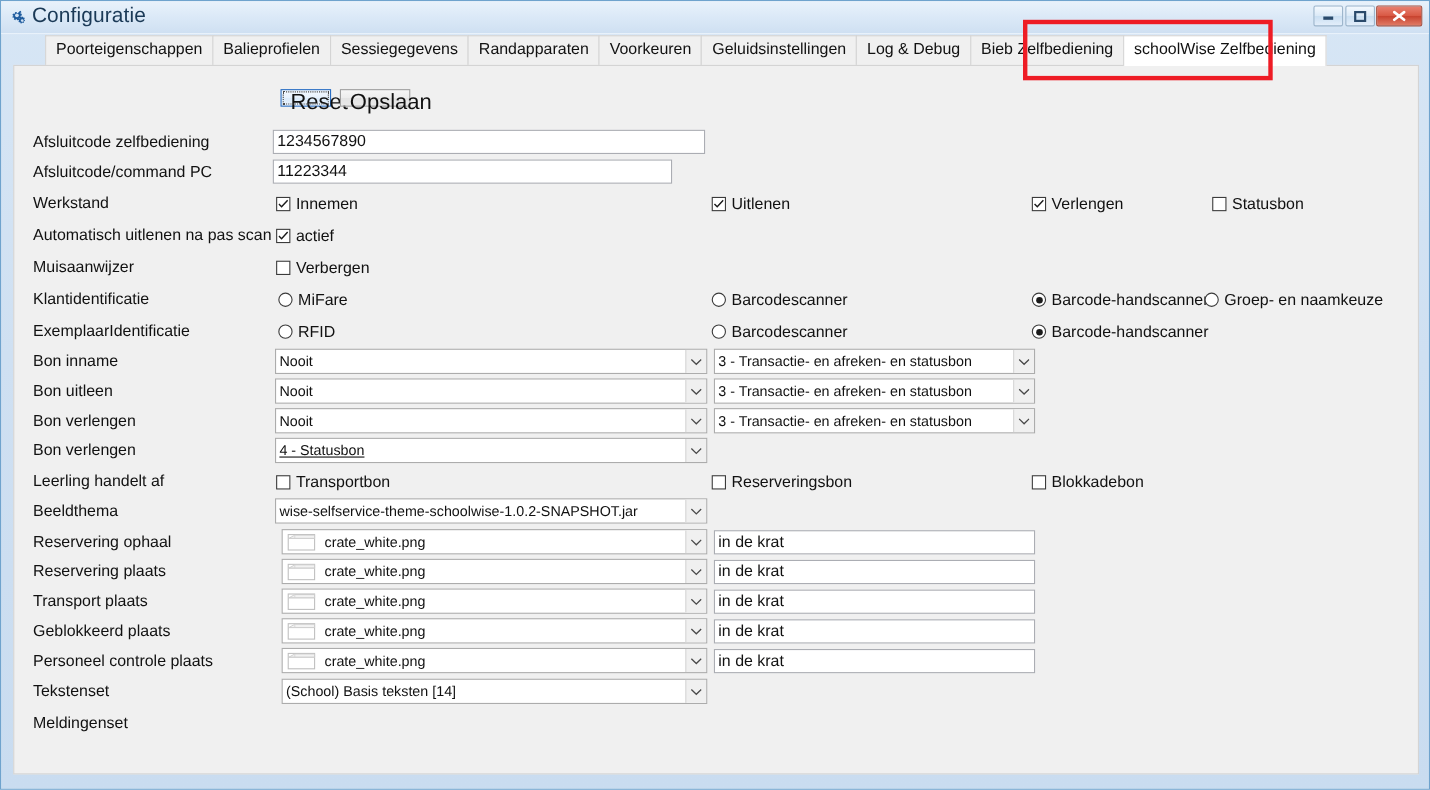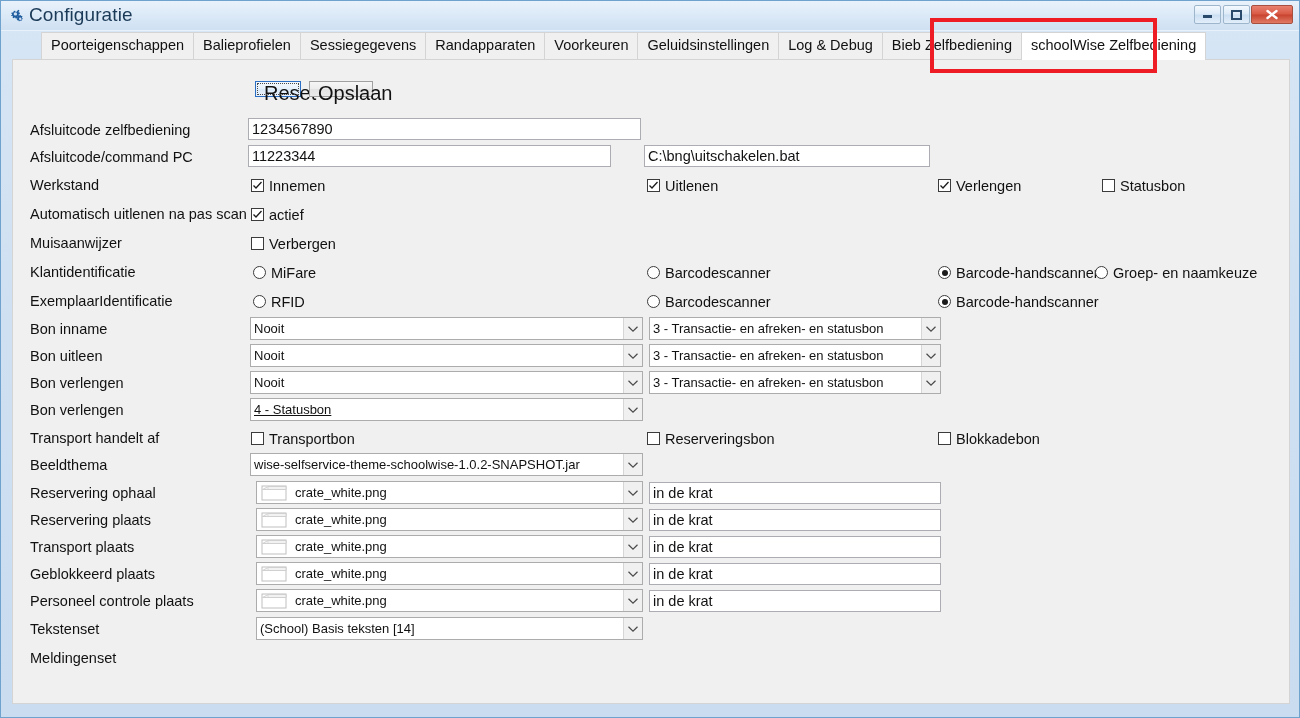--- a/index.html
+++ b/index.html
@@ -255,21 +255,20 @@
       </span>
       <span class="btn" style="left:296px; top:21px; width:64px;">
         <span>Opslaan</span>
       </span>
 
       <span class="row-label" style="left:17px; top:62px;">Afsluitcode zelfbediening</span>
       <span class="txt" style="left:235px; top:58px; width:393px;">1234567890</span>
 
       <span class="row-label" style="left:17px; top:89px;">Afsluitcode/command PC</span>
       <span class="txt" style="left:235px; top:85px; width:363px;">11223344</span>
-      <span class="txt" style="left:631px; top:85px; width:286px;">C:\bng\uitschakelen.bat</span>
 
       <span class="row-label" style="left:17px; top:117px;">Werkstand</span>
       <span class="chk" style="left:238px; top:118px;">
         <span class="box">
           <svg width="9" height="9" viewBox="0 0 9 9">
               <polyline points="0.5,4.5 3,7 8.5,1" fill="none" stroke="#1b1b1b" stroke-width="1.3"></polyline>
             </svg>
         </span>
         <span>Innemen</span>
       </span>
@@ -403,21 +402,21 @@
       <span class="row-label" style="left:17px; top:342px;">Bon verlengen</span>
       <span class="combo" style="left:237px; top:338px; width:393px;text-decoration:underline;">
         <span class="txtv">4 - Statusbon</span>
         <span class="arw">
             <svg width="10" height="7" viewBox="0 0 10 7">
               <polyline points="0.5,0.8 5,5.2 9.5,0.8" fill="none" stroke="#4a4a4a" stroke-width="1.2"></polyline>
             </svg>
           </span>
       </span>
 
-      <span class="row-label" style="left:17px; top:370px;">Transport handelt af</span>
+      <span class="row-label" style="left:17px; top:370px;">Leerling handelt af</span>
       <span class="chk" style="left:238px; top:371px;">
         <span class="box"></span>
         <span>Transportbon</span>
       </span>
       <span class="chk" style="left:634px; top:371px;">
         <span class="box"></span>
         <span>Reserveringsbon</span>
       </span>
       <span class="chk" style="left:925px; top:371px;">
         <span class="box"></span>

